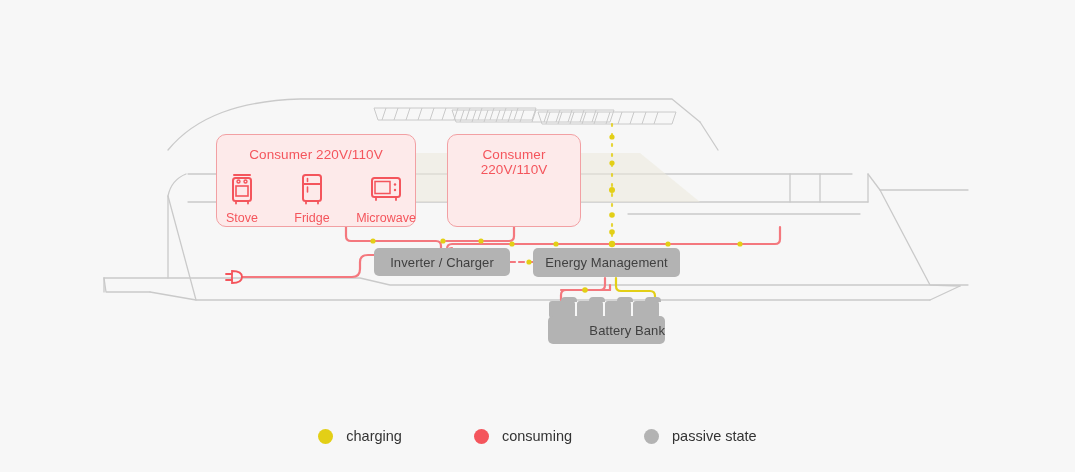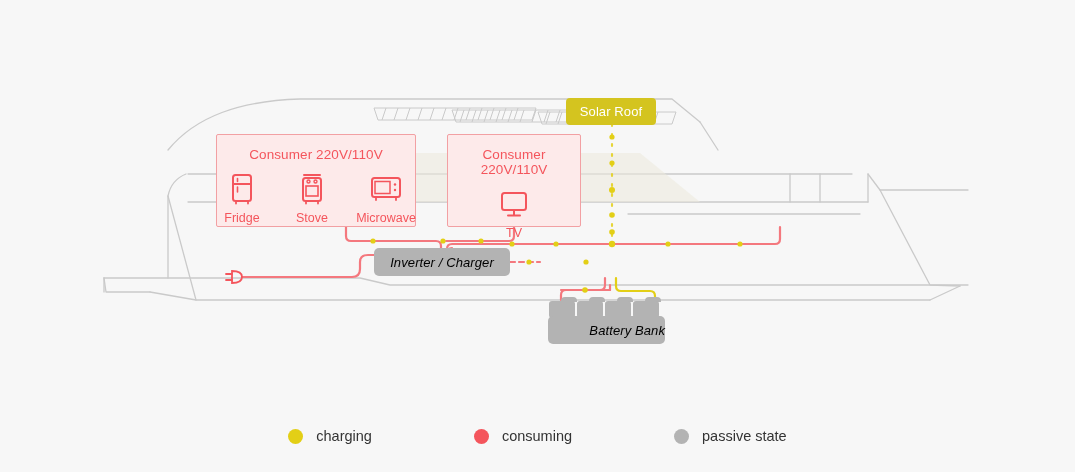--- a/index.html
+++ b/index.html
@@ -11,21 +11,21 @@
     position:relative;
   }
   #stage{position:absolute;inset:0;width:1075px;height:472px;}
   svg.layer{position:absolute;left:0;top:0;width:1075px;height:472px;}
 
   
   .consumer{
     position:absolute;
     background:#fdeaea;
     border:1.4px solid #f2a0a3;
-    border-radius:2px;
+    border-radius:10px;
     box-sizing:border-box;
     color:#f4555c;
   }
   .consumer .title{
     text-align:center;
     font-size:13.5px;
     color:#f4555c;
     margin-top:12px;
     line-height:15px;
     letter-spacing:.1px;
@@ -39,45 +39,44 @@
   }
   .appliance{display:flex;flex-direction:column;align-items:center;width:58px;}
   .appliance .glyph{height:34px;display:flex;align-items:flex-end;justify-content:center;}
   .appliance .lbl{font-size:12.5px;color:#f4555c;margin-top:6px;white-space:nowrap;}
 
   
   .sysbox{
     position:absolute;
     background:#b3b3b3;
     border-radius:5px;
-    color:#000000;
+    color:#404040;
     font-size:13px;
     display:flex;align-items:center;justify-content:center;
     box-sizing:border-box;
     letter-spacing:.1px;
-    font-style:italic;
   }
   
   .solar{
     position:absolute;
     background:#d4c41f;
     border-radius:4px;
     color:#ffffff;
     font-size:13px;
     display:flex;align-items:center;justify-content:center;
     letter-spacing:.1px;
   }
   
   .batcell{position:absolute;background:#b3b3b3;border-radius:3px;}
   .batcap{position:absolute;background:#b3b3b3;border-radius:4px 4px 0 0;}
 
   
   #legend{
     position:absolute;left:0;top:428px;width:1075px;
-    display:flex;justify-content:center;align-items:flex-start;gap:102px;
+    display:flex;justify-content:center;align-items:flex-start;gap:72px;
   }
   .legitem{display:flex;align-items:center;gap:13px;}
   .legdot{width:15px;height:15px;border-radius:50%;}
   .leglbl{font-size:14.5px;color:#333333;}
 </style>
 </head>
 <body>
 
 <div id="stage">
 
@@ -175,94 +174,84 @@
       <circle cx="612" cy="215" r="2.8"></circle>
       <circle cx="612" cy="232" r="2.8"></circle>
     </g>
 
     <g stroke="#f4555c" stroke-width="1.8" fill="none" stroke-linecap="round">
       <path d="M232,271 Q242,271 242,277 Q242,283 232,283 Z"></path>
       <path d="M226,274 L232,274 M226,280 L232,280"></path>
     </g>
   </svg>
 
-  <div class="solar" style="left:566px;top:98px;width:90px;height:27px;">
-    <span>Solar Roof</span>
-  </div>
 
   <div class="consumer" style="left:216px;top:134px;width:200px;height:93px;">
     <div class="title">Consumer 220V/110V</div>
     <div class="appliances">
-
-      <div class="appliance">
-        <span class="glyph">
-          <svg width="26" height="32" viewBox="0 0 26 32">
-            <rect x="4" y="2" width="18" height="26" rx="2.5" fill="none" stroke="#f4555c" stroke-width="2"></rect>
-            <path d="M4,11 L22,11" stroke="#f4555c" stroke-width="2"></path>
-            <path d="M8.5,5.5 L8.5,8.5 M8.5,14 L8.5,19" stroke="#f4555c" stroke-width="1.6" stroke-linecap="round"></path>
-            <path d="M7,28 L7,30.5 M19,28 L19,30.5" stroke="#f4555c" stroke-width="1.8" stroke-linecap="round"></path>
-          </svg>
-        </span>
-        <span class="lbl">Fridge</span>
-      </div>
 
       <div class="appliance">
         <span class="glyph">
           <svg width="26" height="33" viewBox="0 0 26 33">
             <path d="M5,3 L21,3" stroke="#f4555c" stroke-width="2" stroke-linecap="round"></path>
             <rect x="4" y="6" width="18" height="23" rx="2.5" fill="none" stroke="#f4555c" stroke-width="2"></rect>
             <circle cx="9.5" cy="9.5" r="1.5" fill="none" stroke="#f4555c" stroke-width="1.4"></circle>
             <circle cx="16.5" cy="9.5" r="1.5" fill="none" stroke="#f4555c" stroke-width="1.4"></circle>
             <rect x="7" y="14" width="12" height="10" fill="none" stroke="#f4555c" stroke-width="1.6"></rect>
             <path d="M7,29 L7,31.5 M19,29 L19,31.5" stroke="#f4555c" stroke-width="1.8" stroke-linecap="round"></path>
           </svg>
         </span>
         <span class="lbl">Stove</span>
       </div>
 
       <div class="appliance">
         <span class="glyph">
+          <svg width="26" height="32" viewBox="0 0 26 32">
+            <rect x="4" y="2" width="18" height="26" rx="2.5" fill="none" stroke="#f4555c" stroke-width="2"></rect>
+            <path d="M4,11 L22,11" stroke="#f4555c" stroke-width="2"></path>
+            <path d="M8.5,5.5 L8.5,8.5 M8.5,14 L8.5,19" stroke="#f4555c" stroke-width="1.6" stroke-linecap="round"></path>
+            <path d="M7,28 L7,30.5 M19,28 L19,30.5" stroke="#f4555c" stroke-width="1.8" stroke-linecap="round"></path>
+          </svg>
+        </span>
+        <span class="lbl">Fridge</span>
+      </div>
+
+      <div class="appliance">
+        <span class="glyph">
           <svg width="34" height="30" viewBox="0 0 34 30">
             <rect x="3" y="3" width="28" height="19" rx="2.5" fill="none" stroke="#f4555c" stroke-width="2"></rect>
             <rect x="6" y="6.5" width="15" height="12" fill="none" stroke="#f4555c" stroke-width="1.5"></rect>
             <circle cx="26" cy="9.5" r="1.2" fill="#f4555c"></circle>
             <circle cx="26" cy="15" r="1.2" fill="#f4555c"></circle>
             <path d="M7,22 L7,25 M27,22 L27,25" stroke="#f4555c" stroke-width="1.8" stroke-linecap="round"></path>
           </svg>
         </span>
         <span class="lbl">Microwave</span>
       </div>
 
     </div>
   </div>
 
   <div class="consumer" style="left:447px;top:134px;width:134px;height:93px;">
     <div class="title">Consumer 220V/110V</div>
     <div class="appliances">
 
-      <div class="appliance">
-        <span class="glyph">
-          <svg width="30" height="30" viewBox="0 0 30 30">
-            <rect x="3" y="3" width="24" height="17" rx="2.5" fill="none" stroke="#f4555c" stroke-width="2"></rect>
-            <path d="M15,20 L15,25" stroke="#f4555c" stroke-width="2"></path>
-            <path d="M9,25.5 L21,25.5" stroke="#f4555c" stroke-width="2" stroke-linecap="round"></path>
-          </svg>
-        </span>
-        <span class="lbl">TV</span>
-      </div>
 
 
     </div>
   </div>
 
 
   <div class="sysbox" style="left:374px;top:248px;width:136px;height:28px;">
     <span>Inverter / Charger</span>
   </div>
 
+  <div class="sysbox" style="left:533px;top:248px;width:147px;height:29px;">
+    <span>Energy Management</span>
+  </div>
 
   <div>
     <div class="batcap" style="left:561px;top:297px;width:16px;height:5px;"></div>
     <div class="batcell" style="left:549px;top:301px;width:26px;height:17px;"></div>
     <div class="batcap" style="left:589px;top:297px;width:16px;height:5px;"></div>
     <div class="batcell" style="left:577px;top:301px;width:26px;height:17px;"></div>
     <div class="batcap" style="left:617px;top:297px;width:16px;height:5px;"></div>
     <div class="batcell" style="left:605px;top:301px;width:26px;height:17px;"></div>
     <div class="batcap" style="left:645px;top:297px;width:16px;height:5px;"></div>
     <div class="batcell" style="left:633px;top:301px;width:26px;height:17px;"></div>

